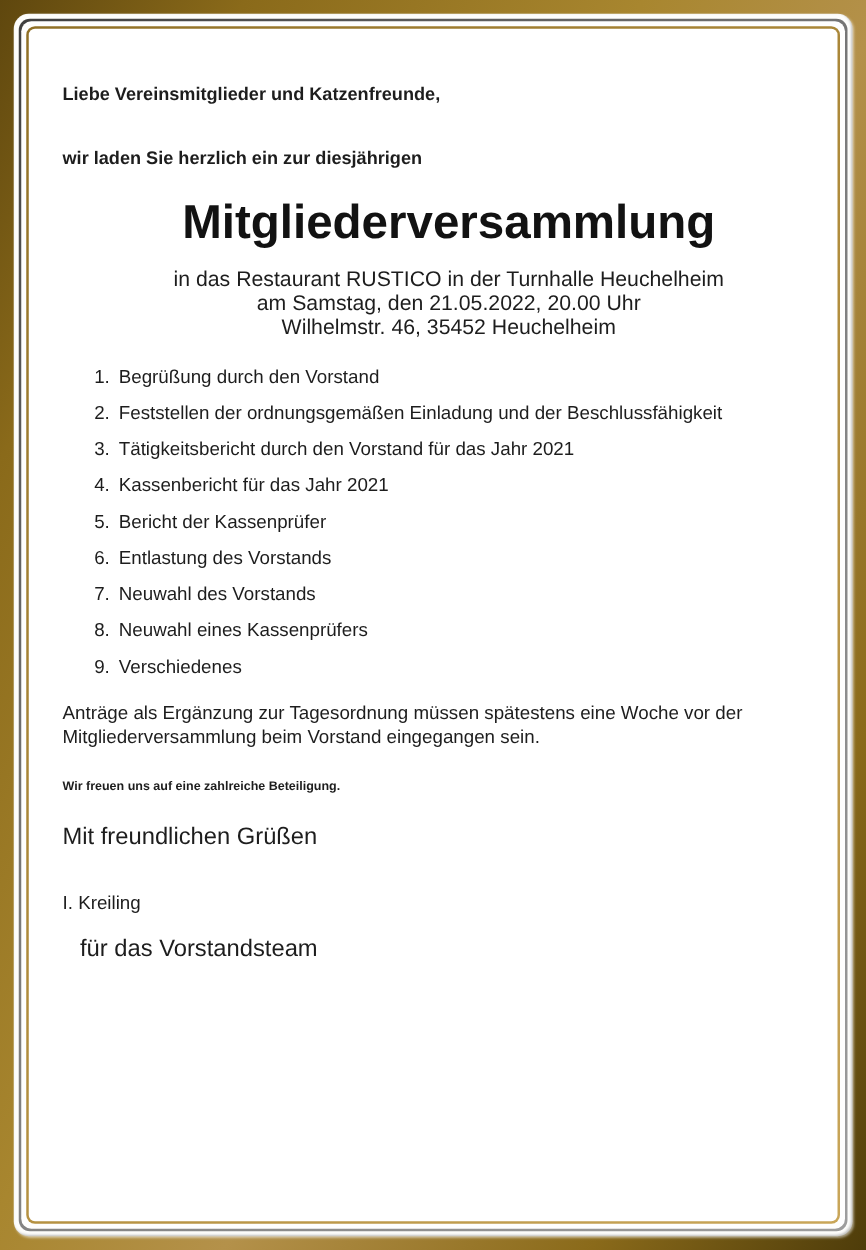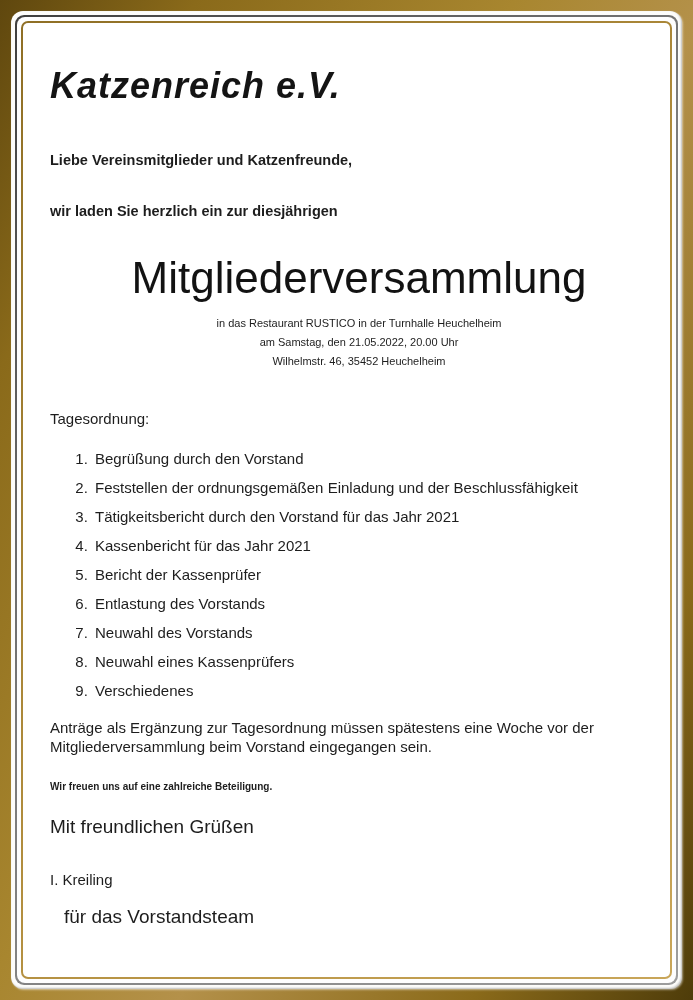--- a/index.html
+++ b/index.html
@@ -84,30 +84,30 @@
     line-height: 18px;
     font-weight: bold;
   }
   .greeting-2 {
     margin-top: 33px;
     font-size: 14.5px;
     line-height: 18px;
     font-weight: bold;
   }
   .meeting-title {
-    margin-top: 36px;
-    font-size: 44px;
+    margin-top: 20px;
+    font-size: 38px;
     line-height: 44px;
-    font-weight: normal;
+    font-weight: bold;
     text-align: center;
     color: #121212;
   }
   .venue {
     margin-top: 14px;
-    font-size: 11px;
+    font-size: 17px;
     line-height: 19px;
     text-align: center;
   }
   .agenda-heading {
     margin-top: 38px;
     font-size: 15px;
     line-height: 19px;
   }
   ol.agenda-list {
     margin-top: 21px;
@@ -150,35 +150,33 @@
 <body>
 
 <div class="frame-outer">
   <div class="band-white-outer">
     <div class="band-gray">
       <div class="band-white-inner">
         <div class="band-gold-line">
           <div class="paper">
             <div class="content">
 
-              <div class="club-name">Katzenreich e.V.</div>
 
 
               <div class="greeting-1">Liebe Vereinsmitglieder und Katzenfreunde,</div>
               <div class="greeting-2">wir laden Sie herzlich ein zur diesjährigen</div>
 
               <div class="meeting-title">Mitgliederversammlung</div>
 
               <div class="venue">
                 <div>in das Restaurant RUSTICO in der Turnhalle Heuchelheim</div>
                 <div>am Samstag, den 21.05.2022, 20.00 Uhr</div>
                 <div>Wilhelmstr. 46, 35452 Heuchelheim</div>
               </div>
 
-              <div class="agenda-heading">Tagesordnung:</div>
 
               <ol class="agenda-list">
                 <li>Begrüßung durch den Vorstand</li>
                 <li>Feststellen der ordnungsgemäßen Einladung und der Beschlussfähigkeit</li>
                 <li>Tätigkeitsbericht durch den Vorstand für das Jahr 2021</li>
                 <li>Kassenbericht für das Jahr 2021</li>
                 <li>Bericht der Kassenprüfer</li>
                 <li>Entlastung des Vorstands</li>
                 <li>Neuwahl des Vorstands</li>
                 <li>Neuwahl eines Kassenprüfers</li>

